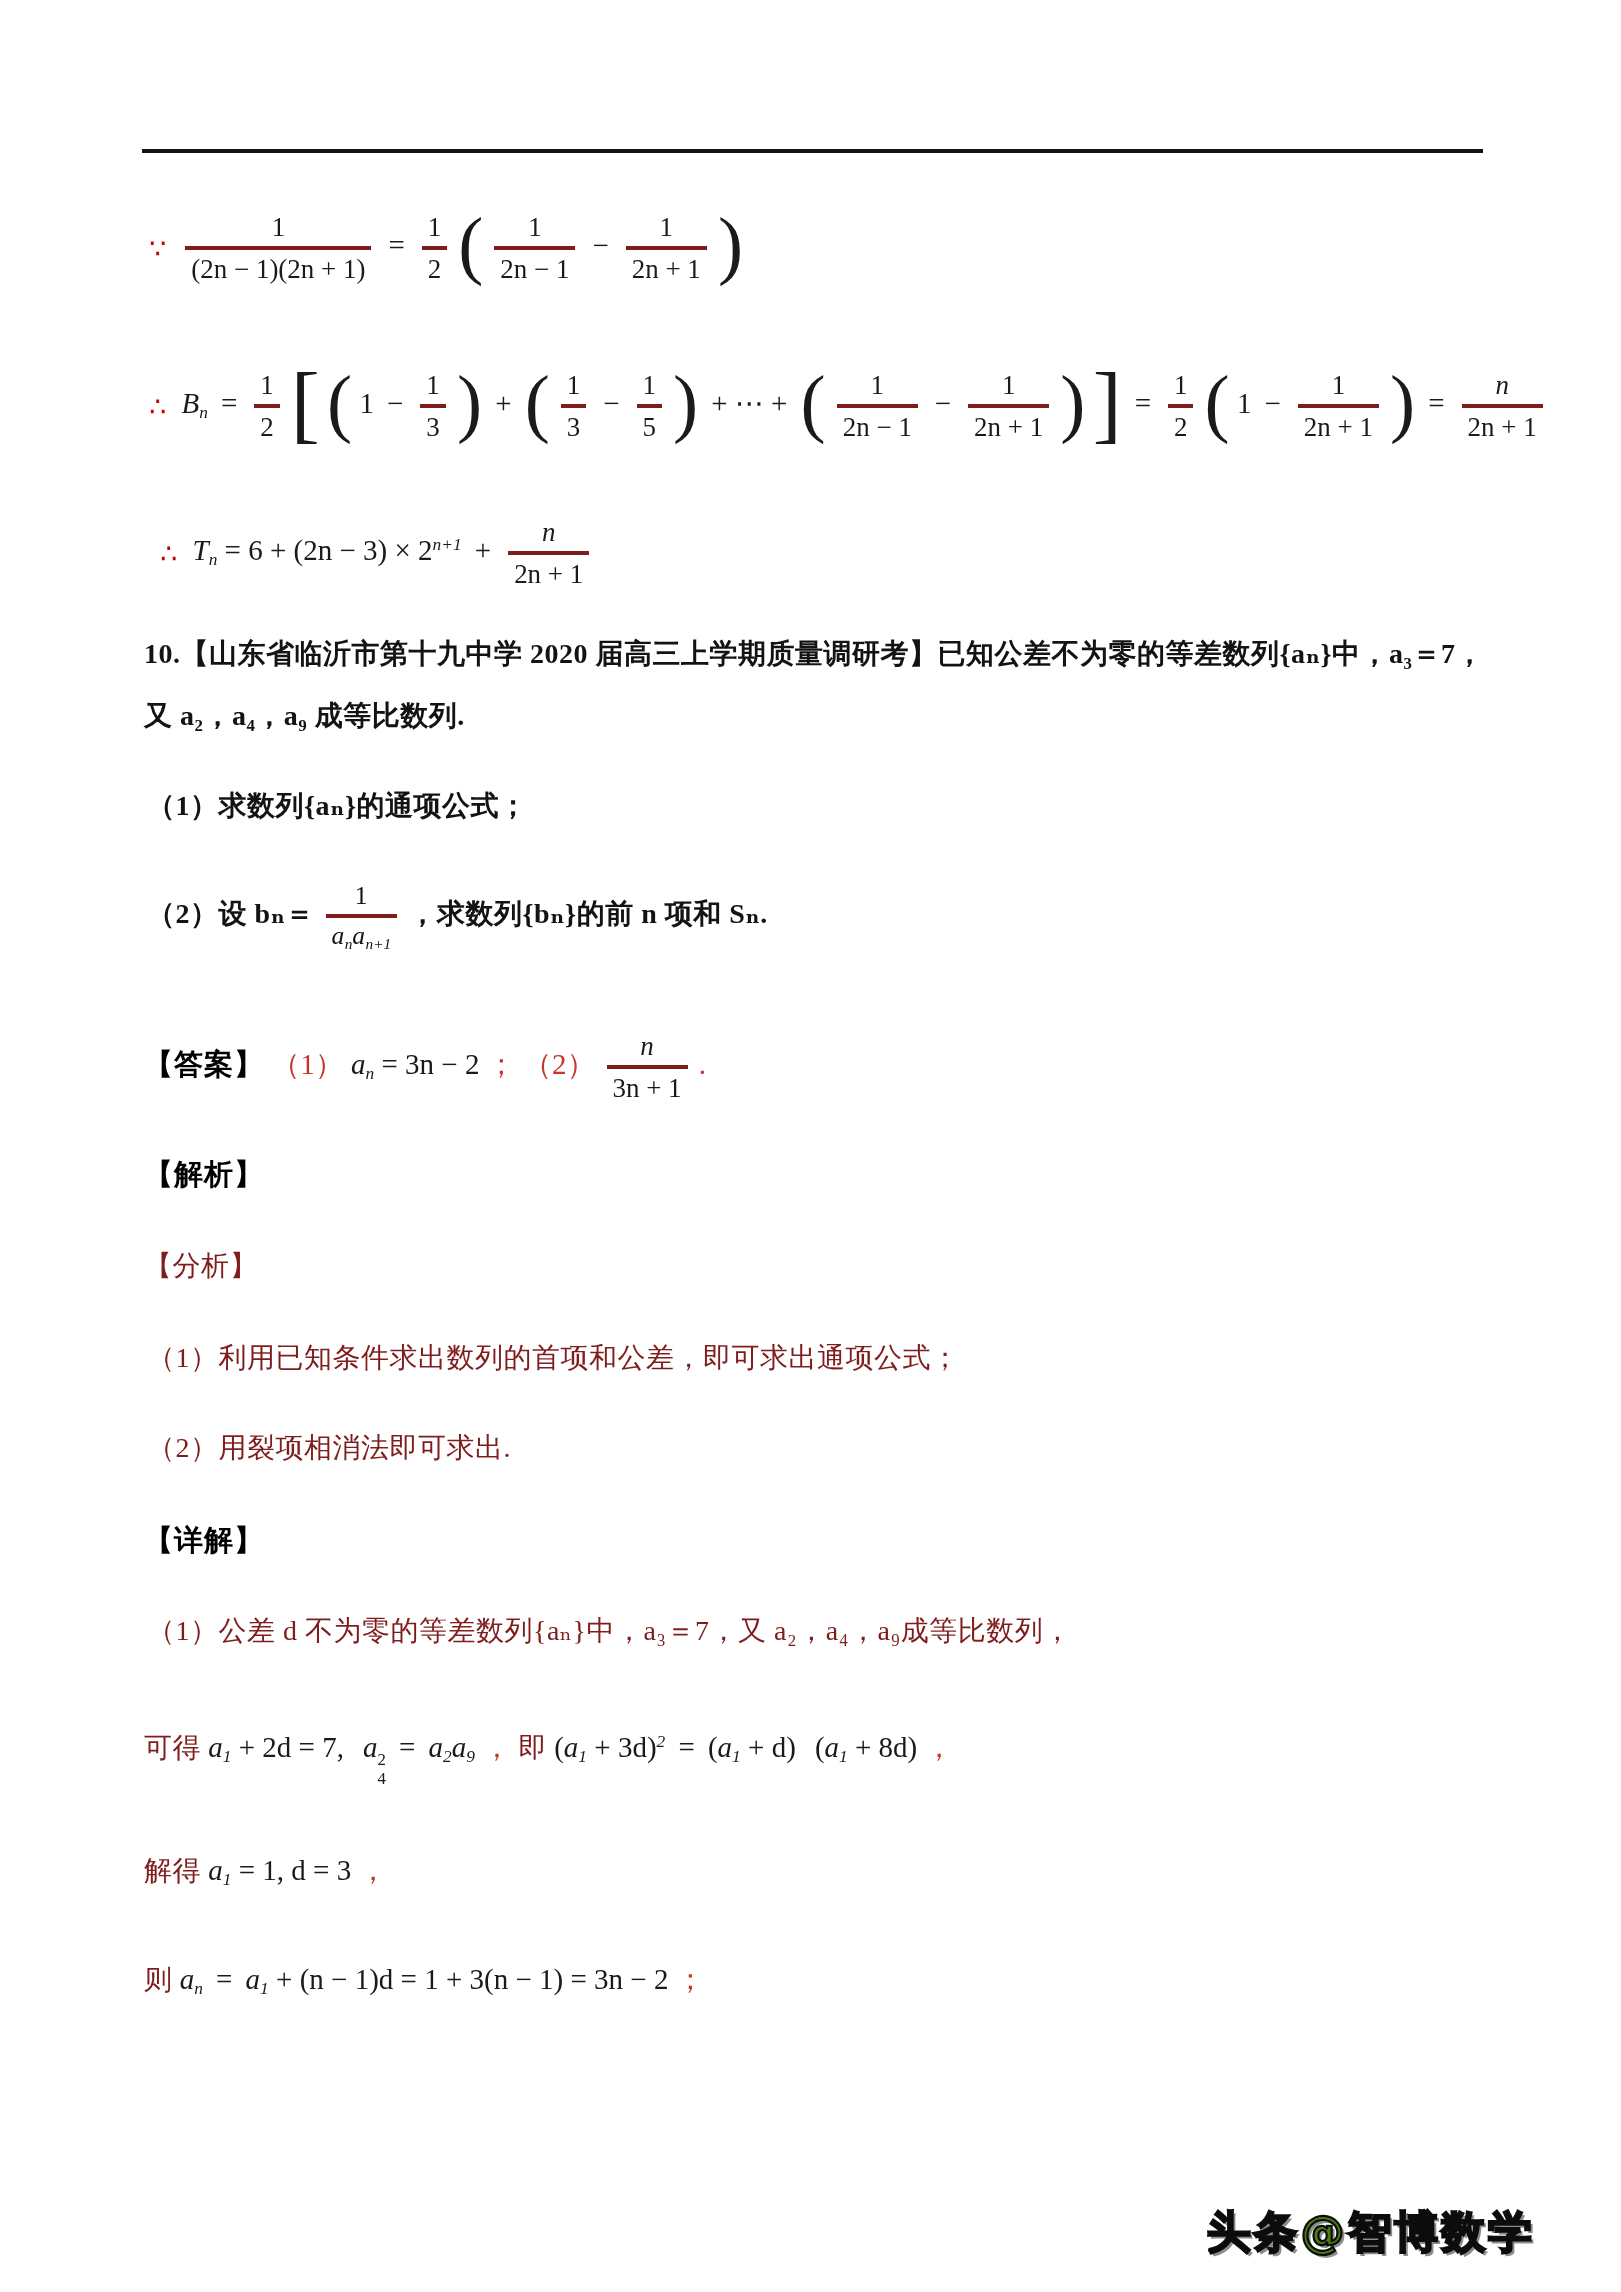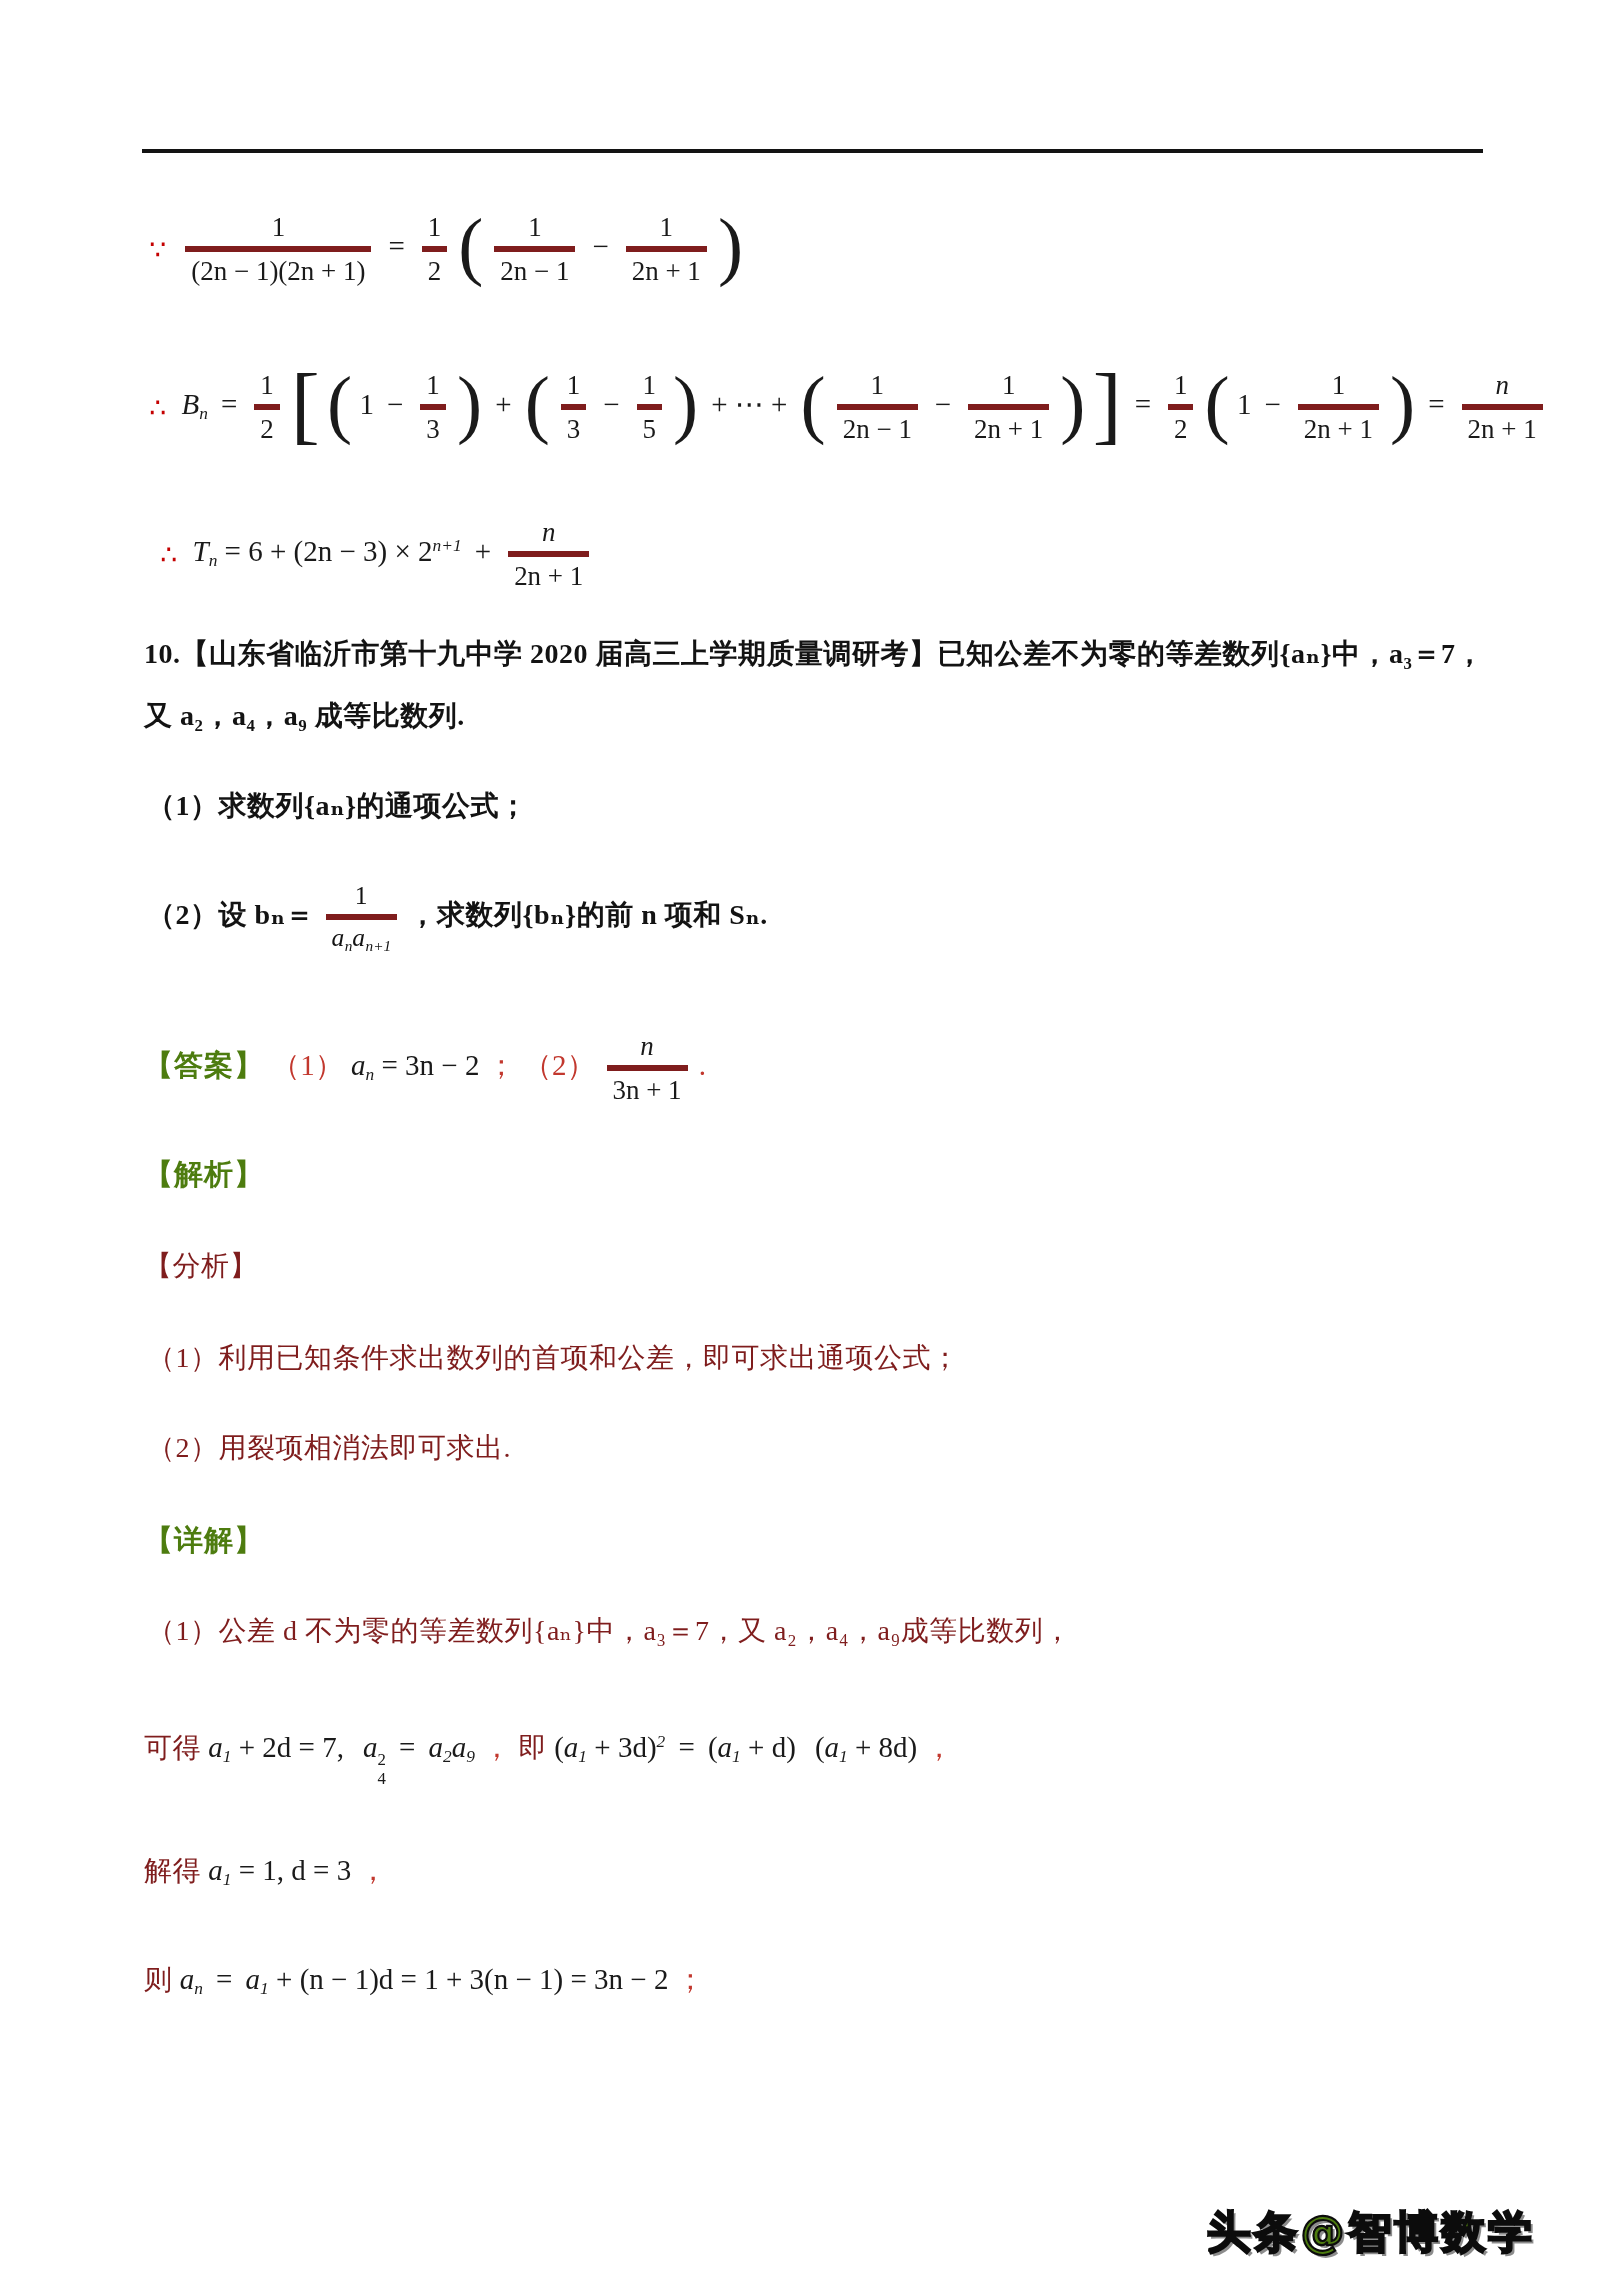--- a/index.html
+++ b/index.html
@@ -7,28 +7,28 @@
     width:1621px;height:2293px;background:#ffffff;position:relative;overflow:hidden;
     font-family:"Liberation Serif","DejaVu Serif",serif;color:#141414;
   }
   .abs{position:absolute;white-space:nowrap;}
   .rule{background:#131313;}
   
   .cnb{font-weight:bold;font-size:28px;color:#131313;letter-spacing:0.5px;}
   
   .redcn{color:#7f1d1d;font-size:28px;letter-spacing:0.5px;}
   
-  .lbl{color:#4d7c0f;font-weight:bold;font-size:29px;letter-spacing:1px;}
+  .lbl{color:#000000;font-weight:bold;font-size:29px;letter-spacing:1px;}
   .redp{color:#c2382e;}
   
   .mline{font-size:29px;color:#1a1a1a;}
   .mark{color:#c40000;font-size:27.4px;font-family:"DejaVu Sans","Liberation Sans",sans-serif;margin-right:7.8px;vertical-align:middle;}
   .frac{display:inline-flex;flex-direction:column;text-align:center;vertical-align:middle;margin:0 3.9px;line-height:1.12;font-size:93%;}
   .frac .num{padding:2px 5.9px 3.9px;}
-  .frac .den{border-top:6px solid #7f1d1d;padding:3.9px 5.9px 2px;}
+  .frac .den{border-top:4px solid #7f1d1d;padding:3.9px 5.9px 2px;}
   .frac-sm{font-size:25.5px;font-weight:normal;}
   .v{font-style:italic;}
   .op{margin:0 5.9px;}
   .bp2{font-size:260%;font-weight:200;vertical-align:middle;line-height:0;position:relative;top:-2.9px;}
   .bb{font-size:300%;font-weight:200;vertical-align:middle;line-height:0;position:relative;top:-2.9px;}
   .sub{font-size:0.6em;position:relative;bottom:-0.3em;font-style:italic;letter-spacing:0;}
   .sup{font-size:0.6em;position:relative;top:-0.55em;font-style:italic;}
   .ss{display:inline-flex;flex-direction:column;font-size:0.58em;line-height:1.08;vertical-align:-0.5em;text-align:left;}
   .gapl{margin-left:11.8px;}
   

